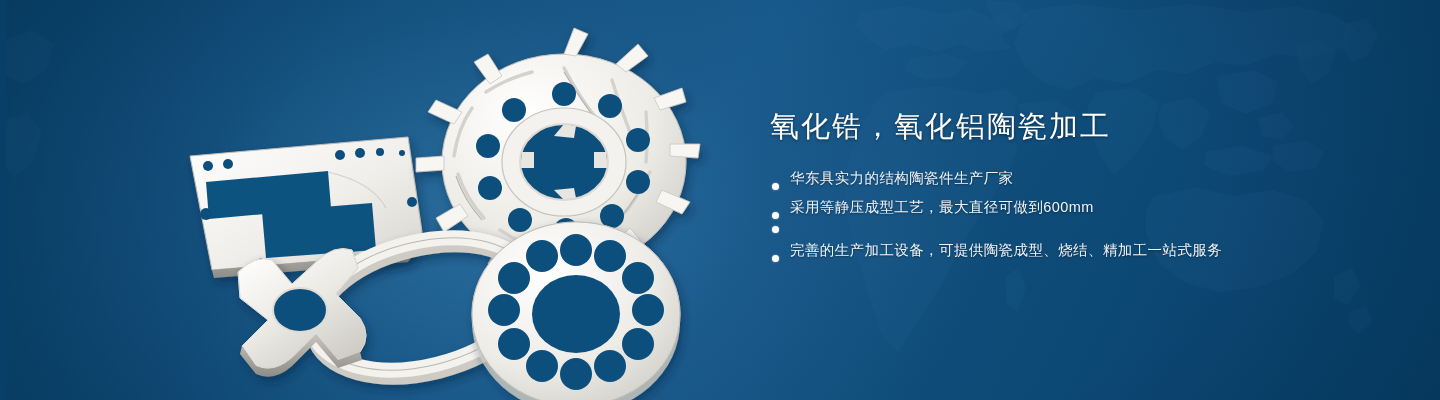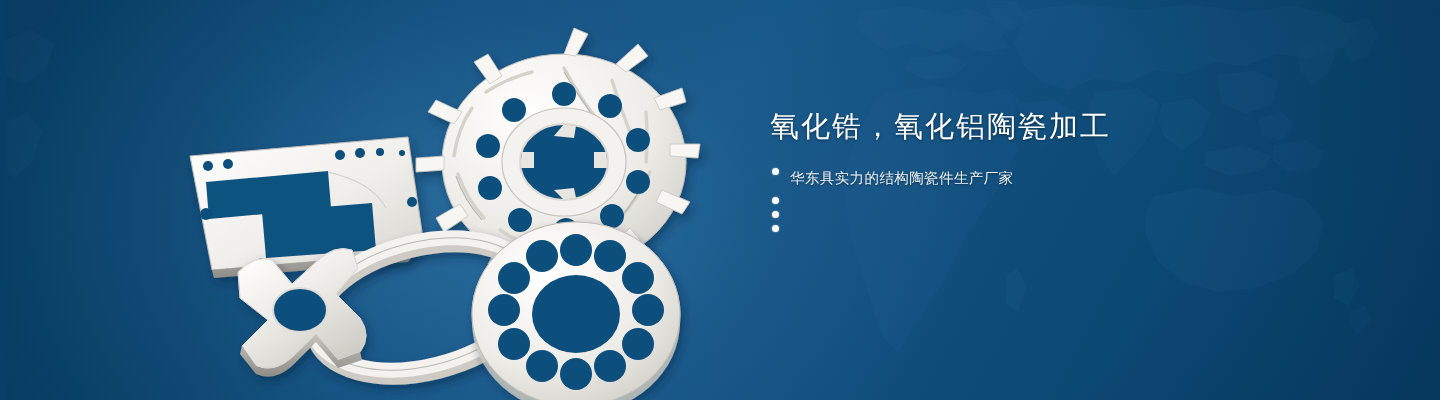--- a/index.html
+++ b/index.html
@@ -41,21 +41,21 @@
     letter-spacing:2px;
     color:#ffffff;
     font-weight:400;
     line-height:1.25;
     text-shadow:0 1px 3px rgba(0,0,0,.45);
     white-space:nowrap;
   }
   .bullets{margin:24px 0 0 2px;padding:0;list-style:none;}
   .bullets li{
     display:flex;
-    align-items:flex-start;
+    align-items:flex-end;
     margin:0 0 7px 0;
     font-size:14.5px;
     color:#f0f4f8;
     letter-spacing:.4px;
     line-height:1.5;
     text-shadow:0 1px 2px rgba(0,0,0,.40);
     white-space:nowrap;
   }
   .dot{
     flex:0 0 auto;
@@ -265,23 +265,25 @@
   <div class="copy">
     <div class="headline">氧化锆，氧化铝陶瓷加工</div>
 
     <ul class="bullets">
       <li>
         <span class="dot"></span>
         <span>华东具实力的结构陶瓷件生产厂家</span>
       </li>
       <li>
         <span class="dot"></span>
-      </li>
-      <li>
-        <span class="dot"></span>
-      </li>
-      <li>
-        <span class="dot"></span>
+        <span>采用等静压成型工艺，最大直径可做到600mm</span>
+      </li>
+      <li>
+        <span class="dot"></span>
+      </li>
+      <li>
+        <span class="dot"></span>
+        <span>完善的生产加工设备，可提供陶瓷成型、烧结、精加工一站式服务</span>
       </li>
     </ul>
   </div>
 
 </div>
 
 </body></html>

